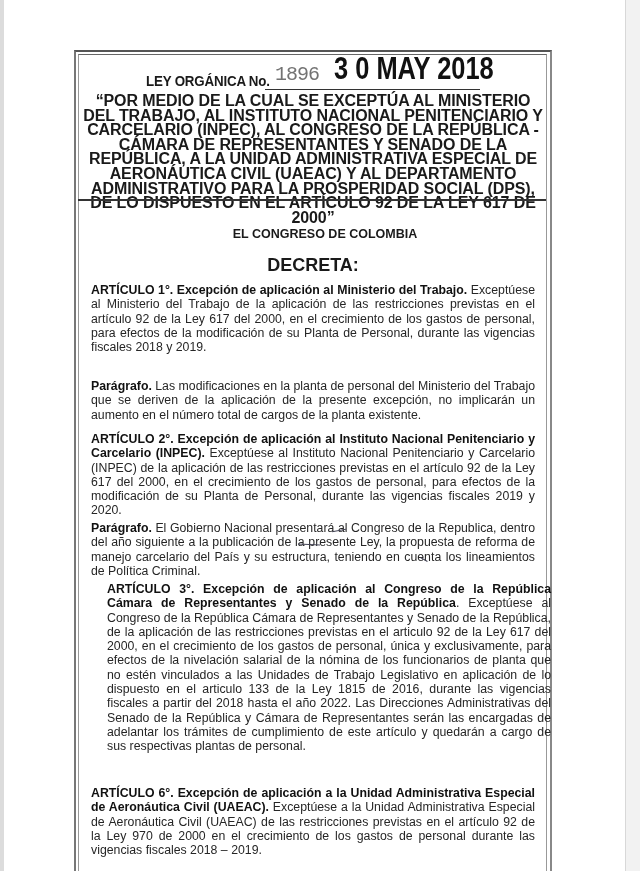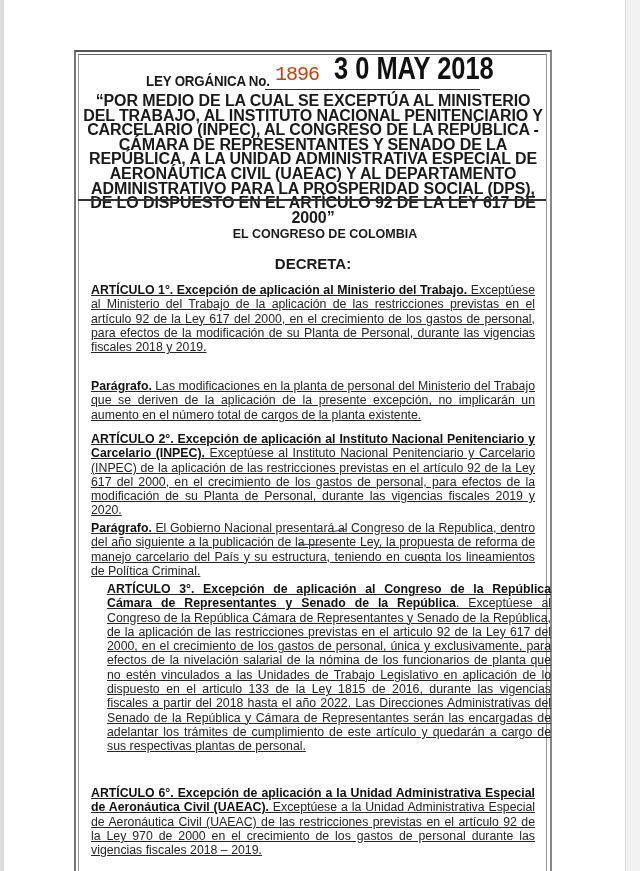--- a/index.html
+++ b/index.html
@@ -25,46 +25,45 @@
   }
   .title-row {
     position: absolute; left: 80px; top: 53px; width: 466px; height: 40px;
   }
   .ley-label {
     position: absolute; left: 66px; top: 20px;
     font-weight: bold; font-size: 14.5px; letter-spacing: -0.2px; transform: scaleX(0.92); transform-origin: left;
   }
   .ley-number {
     position: absolute; left: 195px; top: 10px;
-    font-family: "Liberation Mono", monospace; font-size: 20px; letter-spacing: -1px; color: #c2410c;
+    font-family: "Liberation Mono", monospace; font-size: 20px; letter-spacing: -1px; color: #737373;
   }
   .ley-underline { position: absolute; left: 185px; top: 36px; width: 215px; height: 1px; background: #333; }
   .ley-date {
     position: absolute; left: 254px; top: -2px;
     font-weight: bold; font-size: 31px; letter-spacing: 0px; color: #111;
     transform: scaleX(0.82); transform-origin: left;
   }
   .subtitle {
     position: absolute; left: 82px; top: 94px; width: 462px;
     text-align: center; font-weight: bold; font-size: 16px; line-height: 14.6px;
     letter-spacing: -0.1px;
   }
   .congreso {
     position: absolute; left: 80px; top: 227px; width: 466px; text-align: center;
     font-weight: bold; font-size: 12.5px; margin-left: 12px;
   }
   .decreta {
     position: absolute; left: 80px; top: 255px; width: 466px; text-align: center;
-    font-weight: bold; font-size: 15px;
+    font-weight: bold; font-size: 18px;
   }
   .body-text {
     position: absolute; left: 91px; width: 444px;
     font-size: 12.3px; line-height: 14.3px; text-align: justify;
     color: #262626;
-    text-decoration: underline;
   }
   .body-text b { color: #111; }
   .p1 { top: 283px; }
   .p2 { top: 366px; margin-top: 13px; }
   .p3 { top: 432px; }
   .p4 { top: 521px; }
   .p5 { top: 582px; margin-left: 16px; }
   .p6 { top: 786px; }
   .pen-mark {
     position: absolute; border-top: 1px solid #445; transform: rotate(-10deg);

